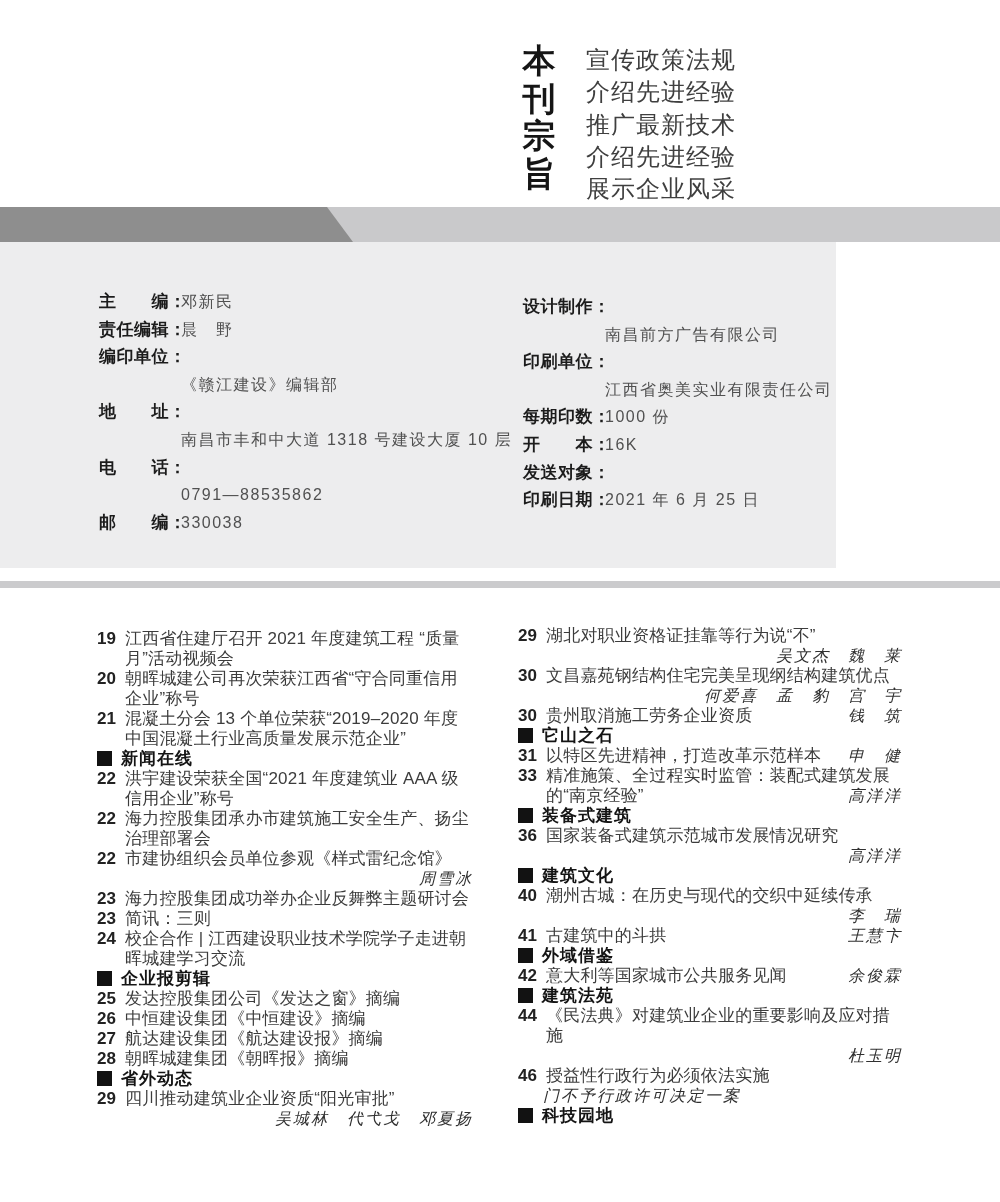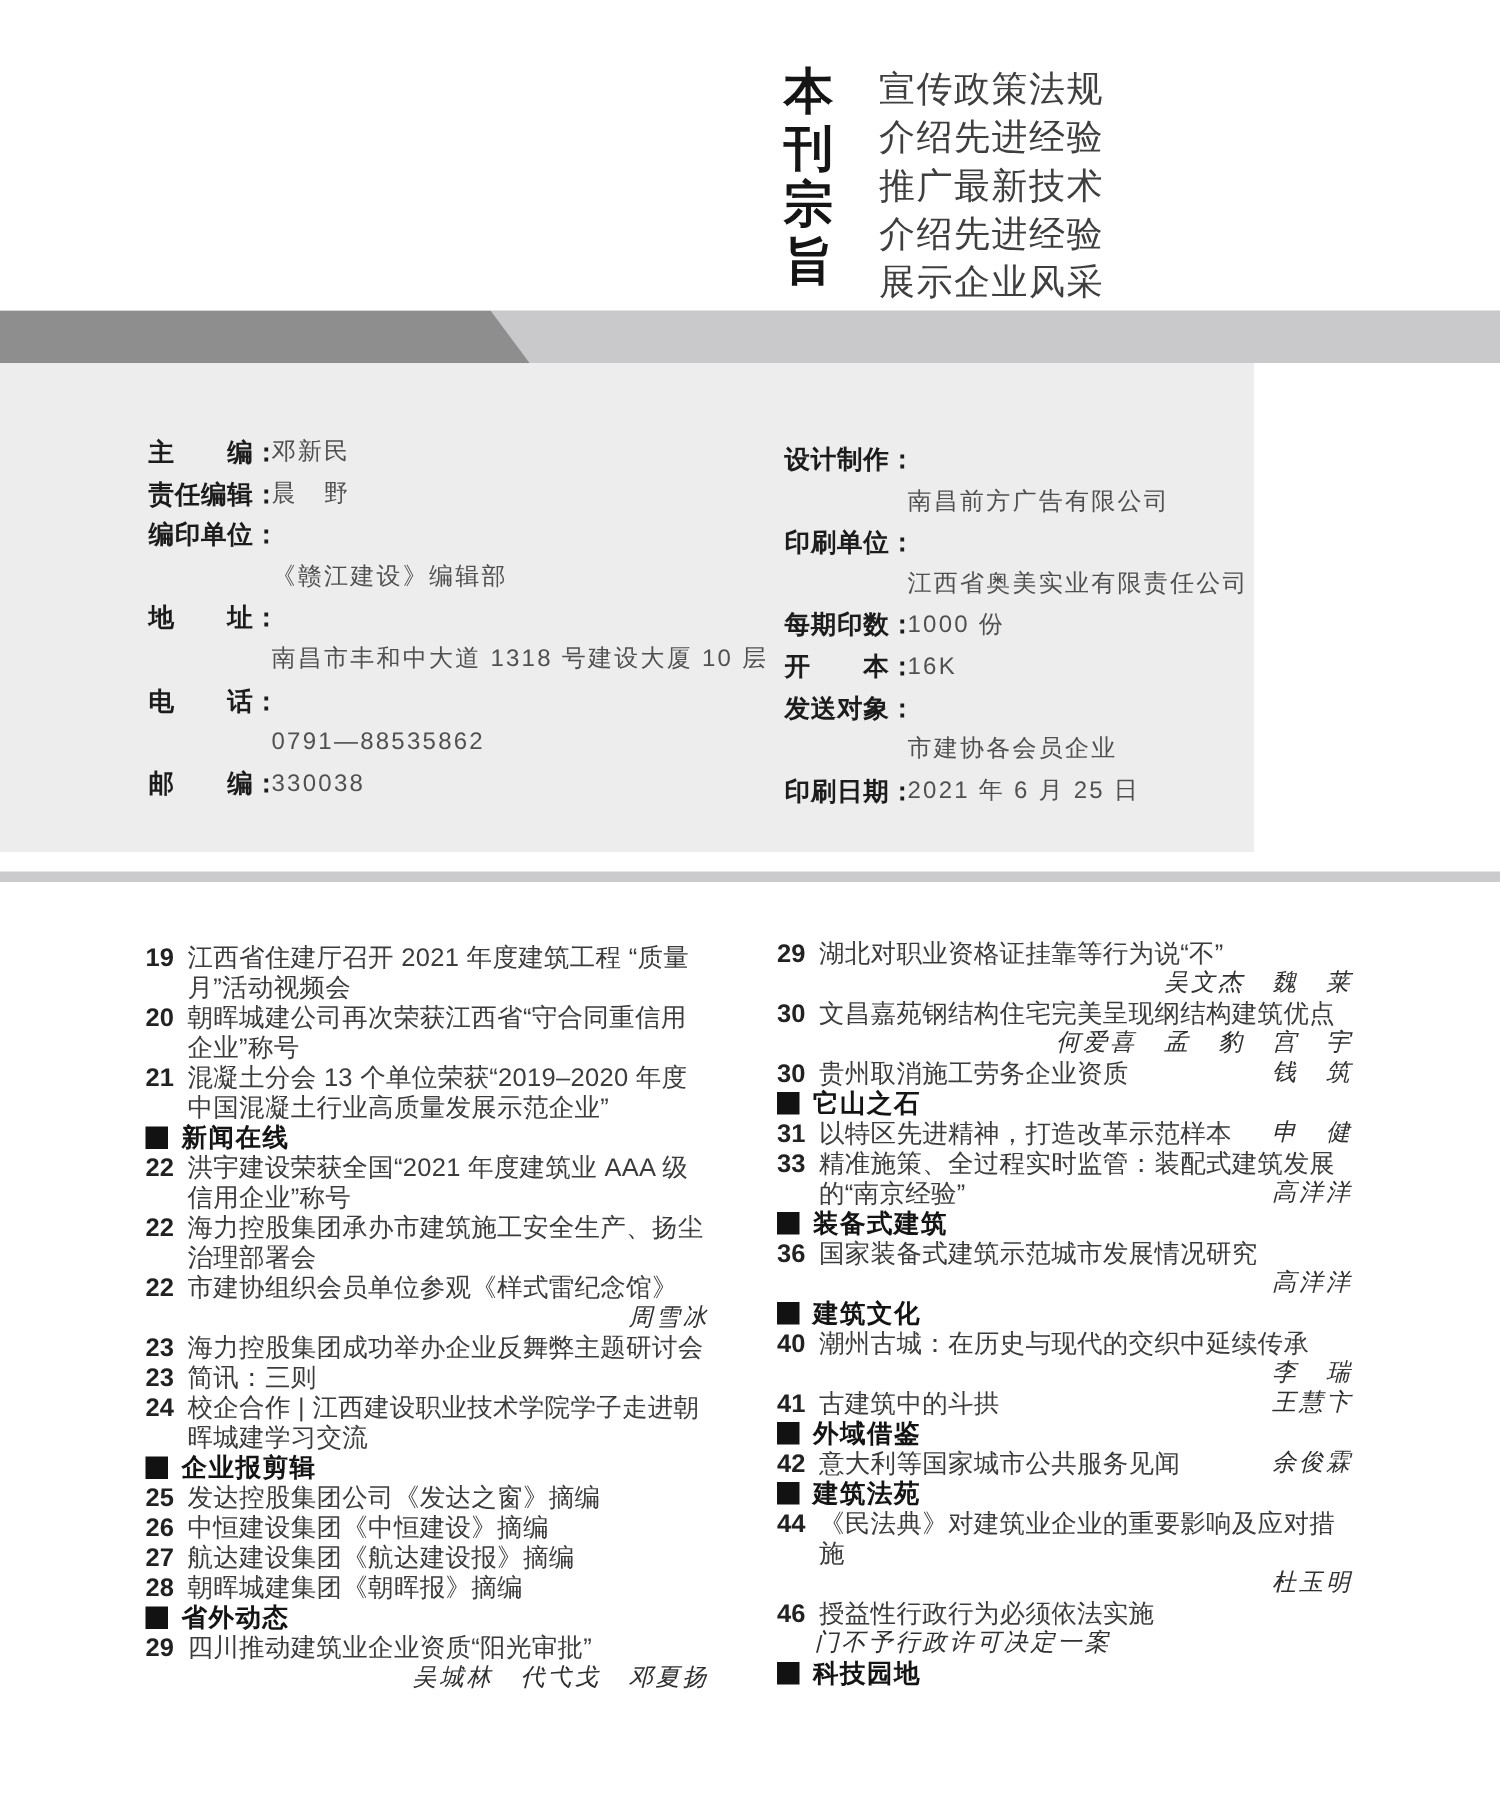--- a/index.html
+++ b/index.html
@@ -86,21 +86,20 @@
         <div class="info-row"><span class="info-label">邮　　编：</span><span class="info-value">330038</span></div>
       </div>
     <div class="info-col info-right">
         <div class="info-row"><span class="info-label">设计制作：</span></div>
         <div class="info-value-block">南昌前方广告有限公司</div>
         <div class="info-row"><span class="info-label">印刷单位：</span></div>
         <div class="info-value-block">江西省奥美实业有限责任公司</div>
         <div class="info-row"><span class="info-label">每期印数：</span><span class="info-value">1000 份</span></div>
         <div class="info-row"><span class="info-label">开　　本：</span><span class="info-value">16K</span></div>
         <div class="info-row"><span class="info-label">发送对象：</span></div>
-        <div class="info-value-block">市建协各会员企业</div>
         <div class="info-row"><span class="info-label">印刷日期：</span><span class="info-value">2021 年 6 月 25 日</span></div>
       </div>
   </div>
 
   <div class="divider"></div>
 
   <div class="toc-col toc-left">
       <div class="toc-item"><span class="toc-num">19</span><span class="toc-title">江西省住建厅召开 2021 年度建筑工程 “质量月”活动视频会</span></div>
       <div class="toc-item"><span class="toc-num">20</span><span class="toc-title">朝晖城建公司再次荣获江西省“守合同重信用企业”称号</span></div>
       <div class="toc-item"><span class="toc-num">21</span><span class="toc-title">混凝土分会 13 个单位荣获“2019–2020 年度中国混凝土行业高质量发展示范企业”</span></div>

